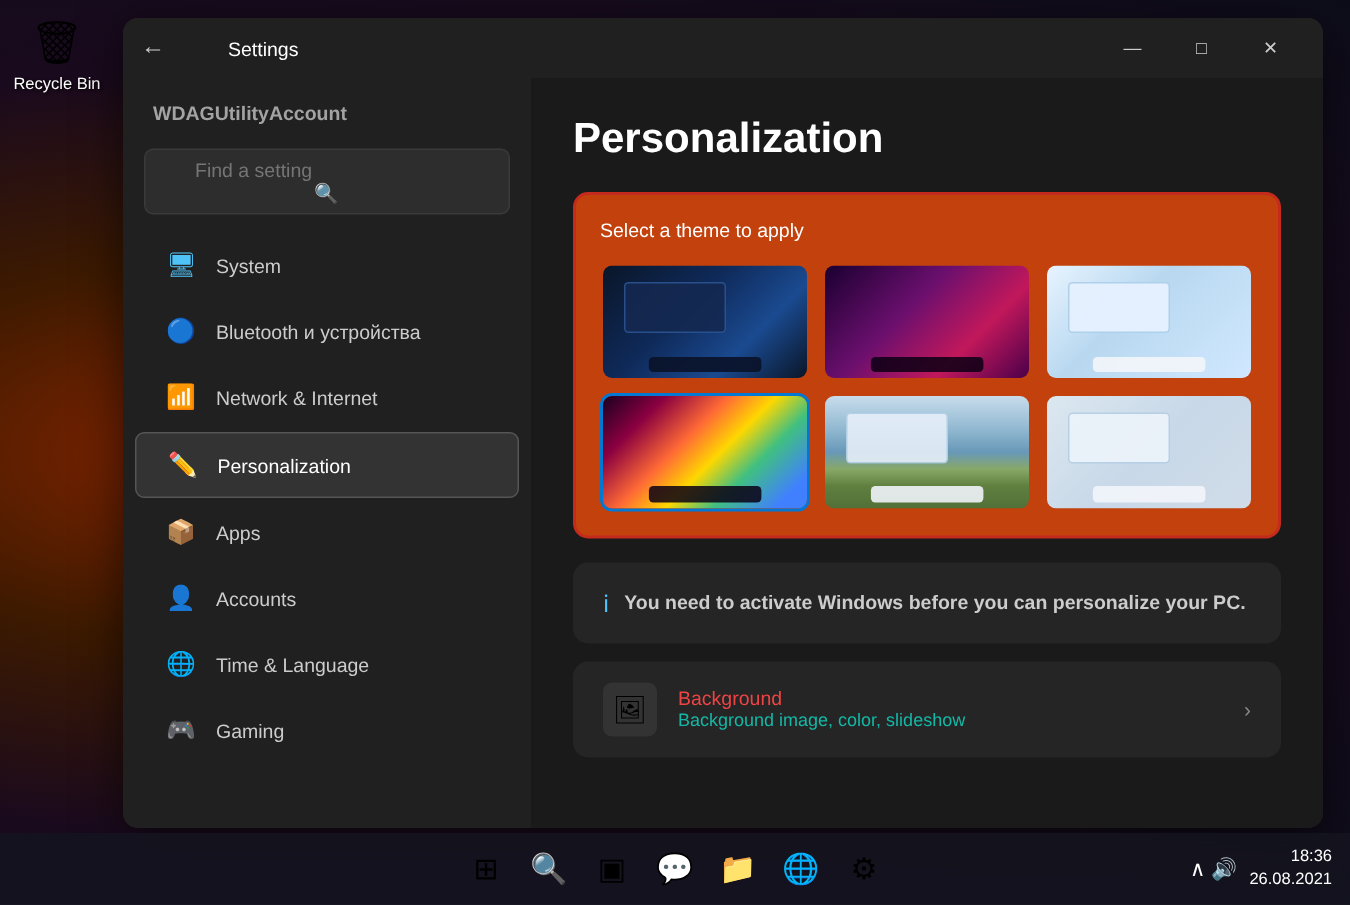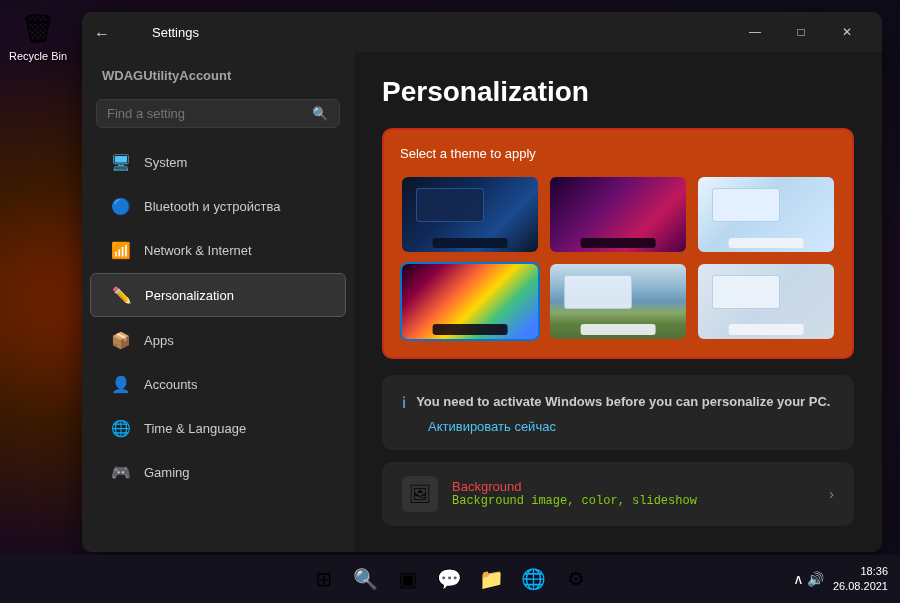--- a/index.html
+++ b/index.html
@@ -194,20 +194,21 @@
     }
 
     .search-box {
       margin: 4px 14px 12px 14px;
       background: #2d2d2d;
       border: 1px solid #3a3a3a;
       border-radius: 6px;
       display: flex;
       align-items: center;
       padding: 6px 10px;
+      flex-direction: column;
     }
     .search-input {
       background: none;
       border: none;
       outline: none;
       color: #aaa;
       font-size: 13px;
       flex: 1;
     }
     .search-icon {
@@ -347,23 +348,22 @@
       margin-right: 14px;
       flex-shrink: 0;
     }
     .setting-row-text { flex: 1; }
     .setting-row-title {
       color: #ef4444;
       font-size: 13px;
       font-weight: 500;
     }
     .setting-row-sub {
-      color: #84cc16;
+      color: #14b8a6;
       font-size: 12px;
-      font-family: Liberation Mono, monospace;
     }
     .setting-row-chevron {
       color: #888;
       font-size: 14px;
     }
   </style>
 </head>
 <body>
 
 <div class="desktop"></div>
@@ -478,21 +478,20 @@
             </div>
           </div>
         </div>
       </div>
 
       <div class="activation-notice">
         <div class="activation-row">
           <span class="info-icon">ℹ</span>
           <span class="activation-text">You need to activate Windows before you can personalize your PC.</span>
         </div>
-        <div class="activation-link">Активировать сейчас</div>
       </div>
 
       <div class="setting-row">
         <div class="setting-row-icon">🖼</div>
         <div class="setting-row-text">
           <div class="setting-row-title">Background</div>
           <div class="setting-row-sub">Background image, color, slideshow</div>
         </div>
         <span class="setting-row-chevron">›</span>
       </div>

